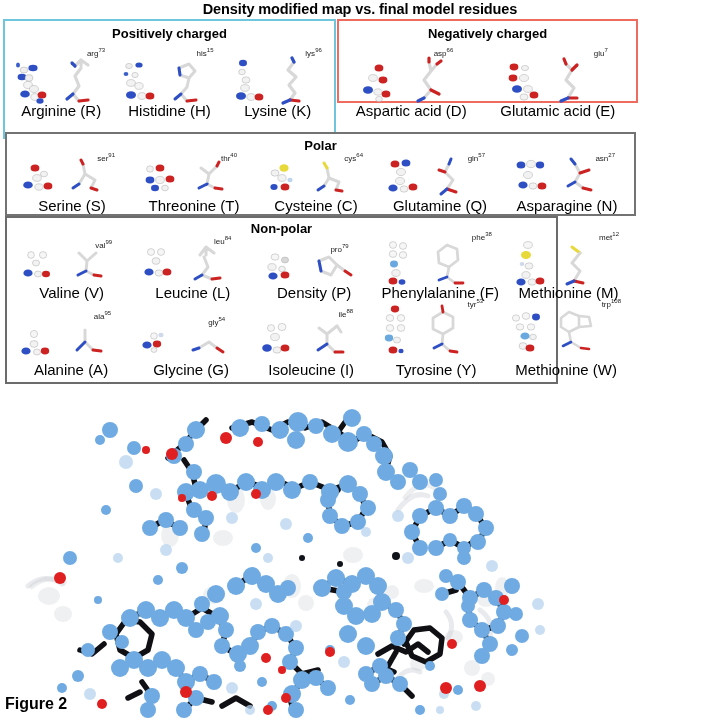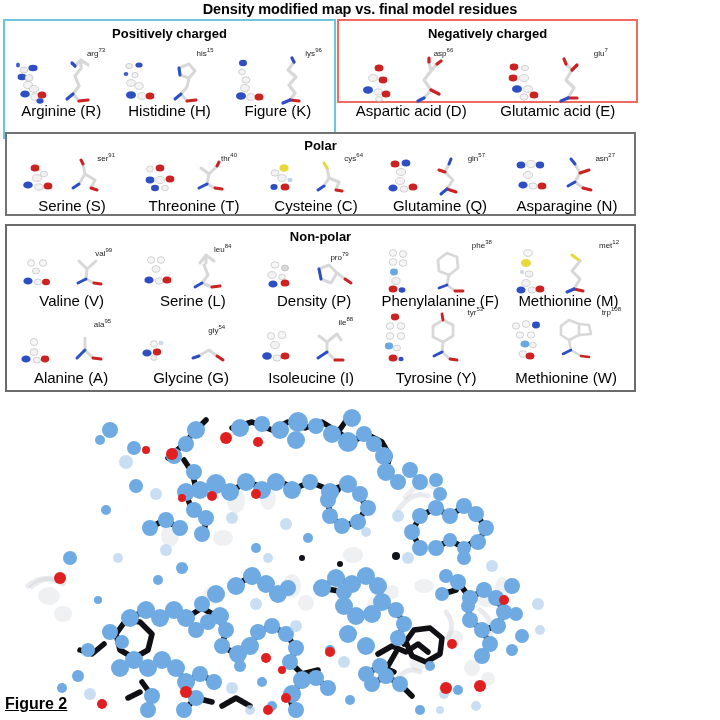--- a/index.html
+++ b/index.html
@@ -43,22 +43,22 @@
     left: 337px; top: 19px;
     width: 301px; height: 84px;
     border: 2px solid #ef6a5f;
   }
   #panel-polar {
     left: 5px;   top: 132px;
     width: 631px; height: 84px;
     border: 2px solid #737373;
   }
   #panel-nonpolar {
-    left: 5px;   top: 224px;
-    width: 631px; height: 168px;
+    left: 5px;   top: 216px;
+    width: 553px; height: 168px;
     border: 2px solid #6b6b6b;
   }
 
   .panel-heading {
     position: absolute;
     left: 0; right: 0;
     text-align: center;
     font-size: 13px;
     font-weight: bold;
     color: #000;
@@ -118,21 +118,20 @@
   }
   #density-map svg { display: block; }
 
   #figure-label {
     position: absolute;
     left: 5px;
     bottom: 7px;
     font-size: 16px;
     font-weight: bold;
     color: #000;
-    text-decoration: underline;
   }
 </style>
 </head>
 <body>
 
 <div id="fig-title">Density modified map vs. final model residues</div>
 
 <div class="panel" id="panel-positive">
   <div class="panel-heading">Positively charged</div>
   <div class="res-row" style="left:2px; top:22px; width:325px; height:76px;">
@@ -206,21 +205,21 @@
             <ellipse cx="33" cy="41" rx="4.4" ry="3.6" fill="#cc2222"></ellipse>
           </g>
           <g fill="none" stroke="#d8d8d8" stroke-width="3.2" stroke-linecap="round" stroke-linejoin="round">
             <path d="M68 6 L62 14 L70 21 L63 29 L69 37 L64 44"></path>
             <path d="M68 6 L66 2" stroke="#2e4fc4"></path>
             <path d="M64 44 L73 45" stroke="#cc2222"></path>
             <path d="M64 44 L57 47" stroke="#2e4fc4"></path>
           </g>
         </svg>
       </div>
-      <div class="res-name">Figure (K)</div>
+      <div class="res-name">Lysine (K)</div>
     </div>
 
   </div>
 </div>
 
 <div class="panel" id="panel-negative">
   <div class="panel-heading">Negatively charged</div>
   <div class="res-row" style="left:2px; top:22px; width:293px; height:76px;">
 
     <div class="res" style="width:128px">
@@ -445,21 +444,21 @@
             <ellipse cx="21" cy="30" rx="4" ry="3.2" fill="#f2f2f2" stroke="#999" stroke-width="0.4"></ellipse>
             <ellipse cx="29" cy="29" rx="4.4" ry="3.6" fill="#cc2222"></ellipse>
           </g>
           <g fill="none" stroke="#d8d8d8" stroke-width="3" stroke-linecap="round" stroke-linejoin="round">
             <path d="M68 4 L62 12 M68 4 L76 10 M68 12 L68 4 M66 14 L70 24 L64 32 L74 36"></path>
             <path d="M74 36 L82 35" stroke="#cc2222"></path>
             <path d="M64 32 L57 36" stroke="#2e4fc4"></path>
           </g>
         </svg>
       </div>
-      <div class="res-name">Serine (L)</div>
+      <div class="res-name">Leucine (L)</div>
     </div>
 
     <div class="res" style="width:122px;height:68px">
       <div class="res-code" style="right:26px;top:10px"><span>pro</span><sup>79</sup></div>
       <div class="mol" style="top:16px;left:6px;height:40px">
         <svg viewBox="0 0 104 42" width="104" height="42">
           <g>
             <ellipse cx="16" cy="8" rx="4" ry="3.2" fill="#f6f6f6" stroke="#999" stroke-width="0.4"></ellipse>
             <ellipse cx="26" cy="11" rx="3.6" ry="3" fill="#d8d8d8" stroke="#999" stroke-width="0.4"></ellipse>
             <ellipse cx="13" cy="18" rx="4.2" ry="3.4" fill="#f2f2f2" stroke="#999" stroke-width="0.4"></ellipse>

